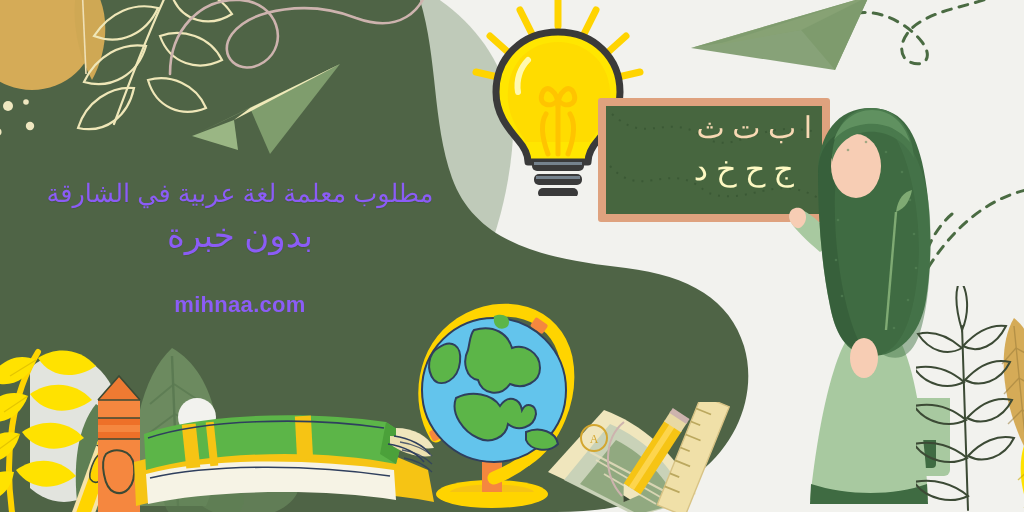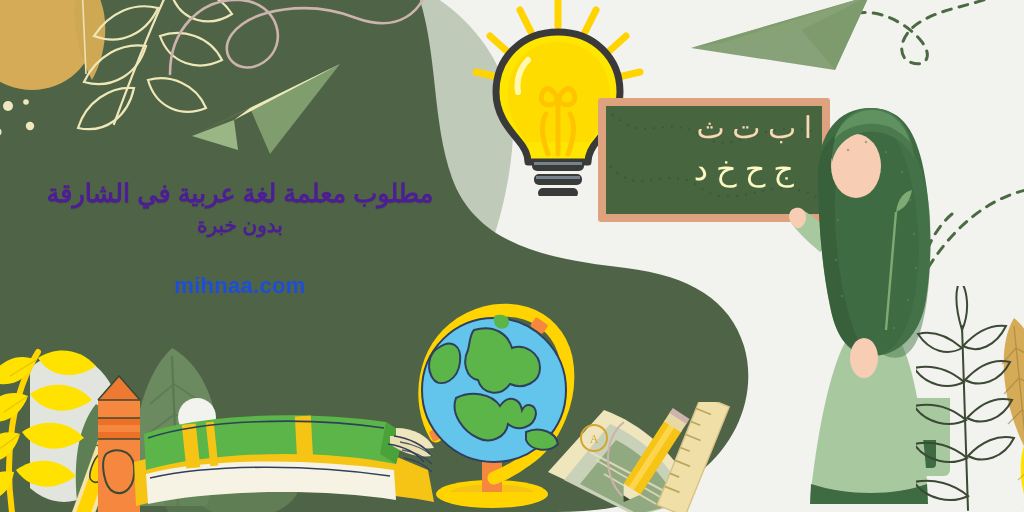--- a/index.html
+++ b/index.html
@@ -20,33 +20,33 @@
 
   
   #text-block {
     position: absolute;
     left: 20px; top: 175px;
     width: 440px;
     text-align: center;
     z-index: 40;
   }
   .headline {
-    color: #4c1d95;
+    color: #8b5cf6;
     font-size: 25.5px;
     line-height: 1.42;
-    font-weight: 700;
+    font-weight: 400;
     direction: rtl;
     letter-spacing: .2px;
     text-shadow: 0 1px 1px rgba(0,0,0,.10);
   }
-  .headline.l2 { font-size: 20px; }
+  .headline.l2 { font-size: 34px; }
   .headline.l3 { font-size: 25.5px; }
   #site-url {
     margin-top: 33px;
-    color: #1d4ed8;
+    color: #8b5cf6;
     font-size: 22px;
     font-weight: 700;
     letter-spacing: .3px;
   }
 </style>
 </head>
 <body>
 
 <div id="poster">
 

